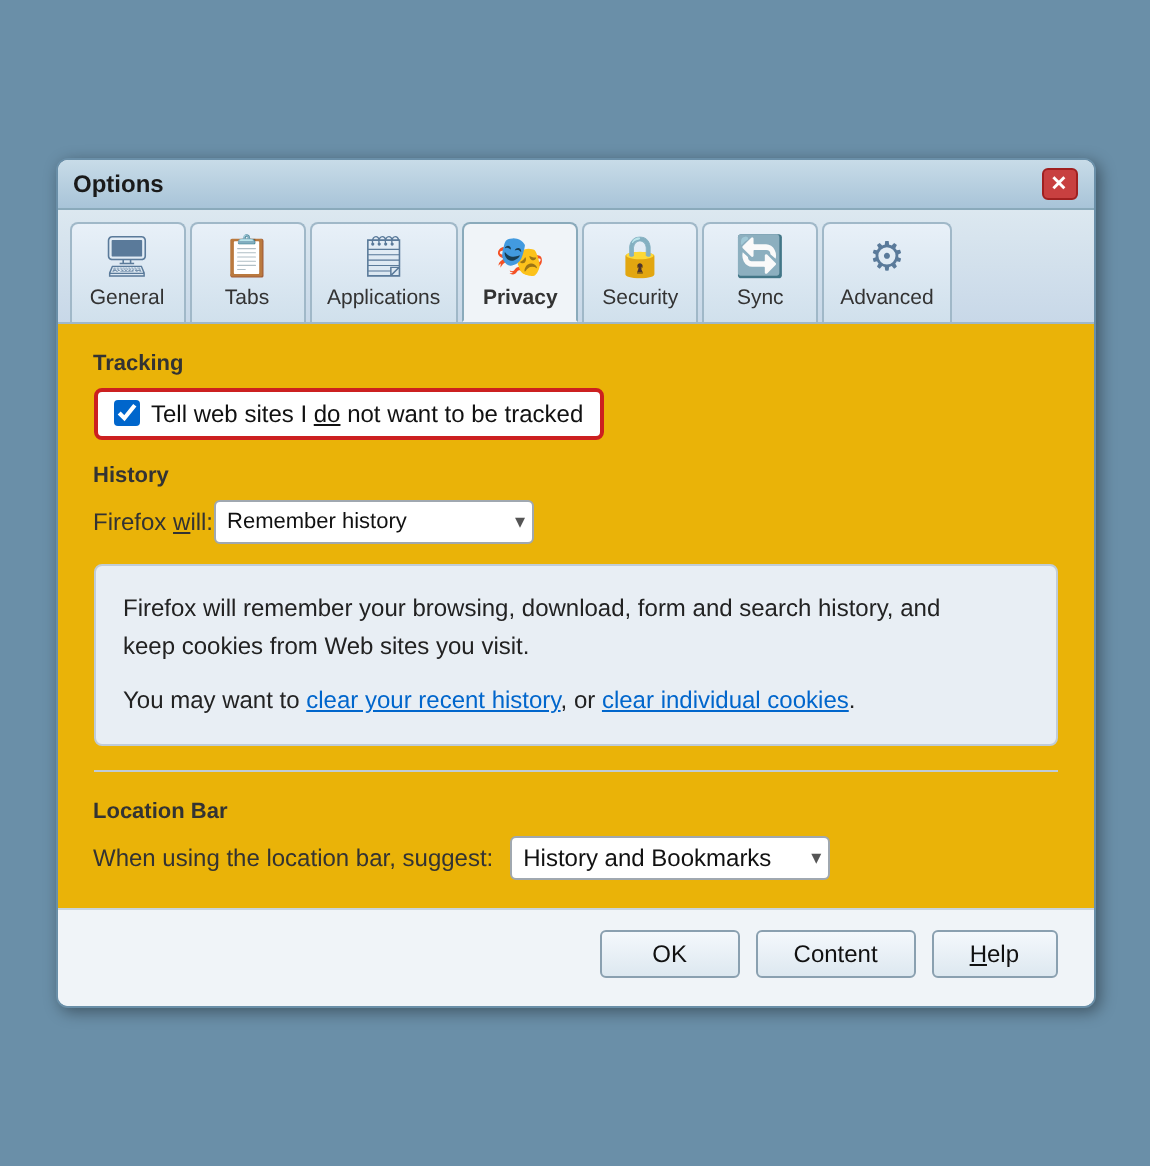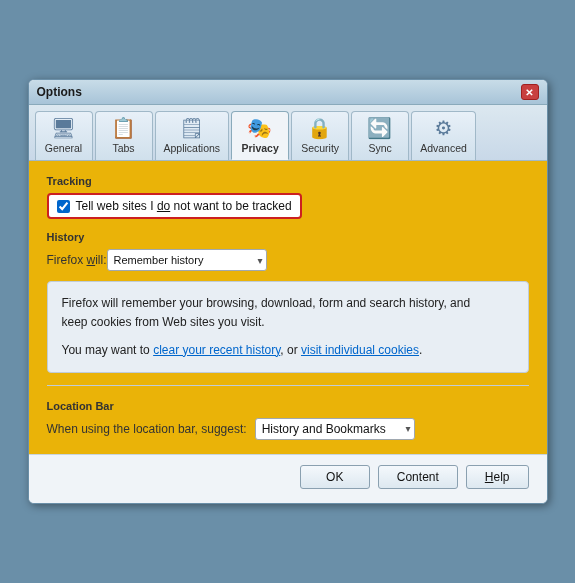--- a/index.html
+++ b/index.html
@@ -302,21 +302,21 @@
           </select>
           <span class="select-arrow">▾</span>
         </div>
       </div>
     </div>
 
     
     <div class="info-box">
       <p>Firefox will remember your browsing, download, form and search history, and<br>keep cookies from Web sites you visit.</p>
       <p style="margin-top:8px;">
-        You may want to <span class="link">clear your recent history</span>, or <span class="link">visit individual cookies</span>.
+        You may want to <span class="link">clear your recent history</span>, or <span class="link">clear individual cookies</span>.
       </p>
     </div>
 
     <div class="divider"></div>
 
     
     <div class="location-section">
       <div class="section-label">Location Bar</div>
       <div class="location-row">
         <span class="location-label">When using the location bar, suggest:</span>

